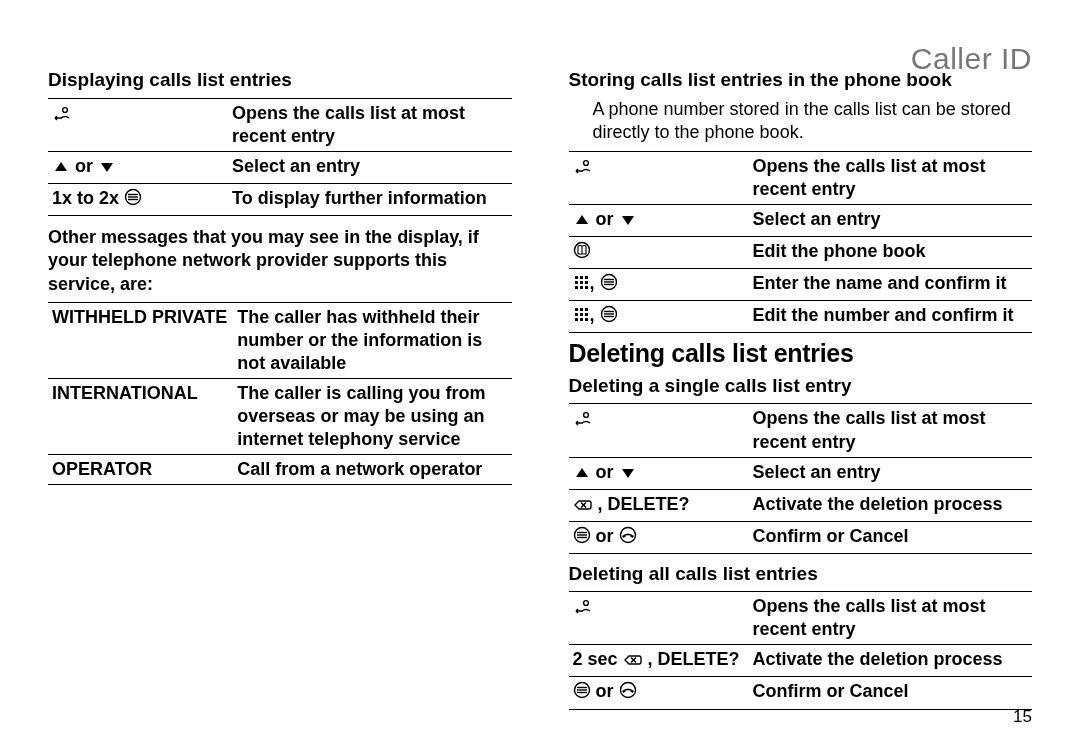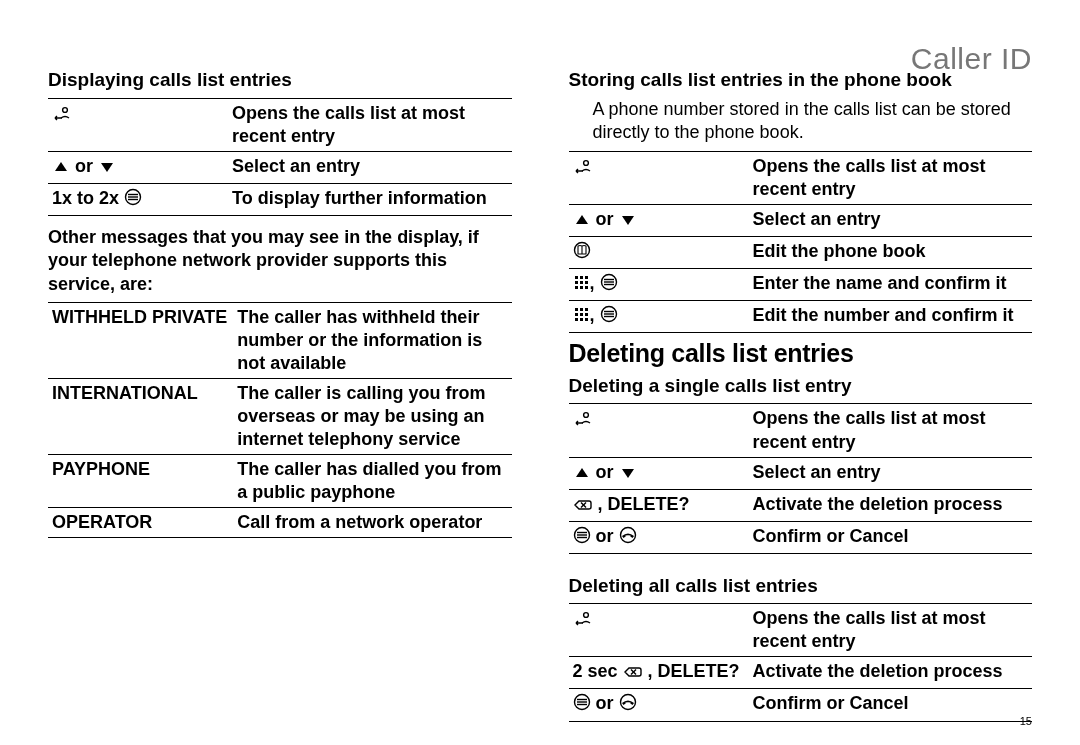--- a/index.html
+++ b/index.html
@@ -69,21 +69,21 @@
   }
   table.steps tr:first-child td { border-top: 1px solid #000; }
   table.steps td.k {
     width: 180px;
     white-space: nowrap;
   }
   .page-num {
     position: absolute;
     right: 48px;
     bottom: 18px;
-    font-size: 11px;
+    font-size: 17px;
   }
   
   .ic {
     display: inline-block;
     vertical-align: -2px;
   }
   svg { display: inline-block; }
 </style>
 </head>
 <body>
@@ -175,24 +175,20 @@
         <tbody>
             <tr>
           <td class="k">WITHHELD PRIVATE</td>
           <td>The caller has withheld their number or the information is not available</td>
         </tr>
         <tr>
           <td class="k">INTERNATIONAL</td>
           <td>The caller is calling you from overseas or may be using an internet telephony service</td>
         </tr>
         <tr>
-          <td class="k">PAYPHONE</td>
-          <td>The caller has dialled you from a public payphone</td>
-        </tr>
-        <tr>
           <td class="k">OPERATOR</td>
           <td>Call from a network operator</td>
         </tr>
       </tbody>
         </table>
     </div>
 
     <div class="col">
       <p class="subhead">Storing calls list entries in the phone book</p>
       <p class="para">A phone number stored in the calls list can be stored directly to the phone book.</p>
@@ -267,21 +263,21 @@
           <td class="k"><span class="ic"><svg width="18" height="18">
                     <use href="#i-ok"></use>
                   </svg></span><span>  or  </span><span class="ic"><svg width="18" height="18">
                     <use href="#i-hangup"></use>
                   </svg></span></td>
           <td>Confirm or Cancel</td>
         </tr>
       </tbody>
         </table>
 
-      <p class="subhead" style="margin-top:20px">Deleting all calls list entries</p>
+      <p class="subhead" style="margin-top:8px">Deleting all calls list entries</p>
 
       <table class="steps">
         <tbody>
             <tr>
           <td class="k"><span class="ic"><svg width="18" height="16">
                     <use href="#i-calls"></use>
                   </svg></span></td>
           <td>Opens the calls list at most recent entry</td>
         </tr>
         <tr>

